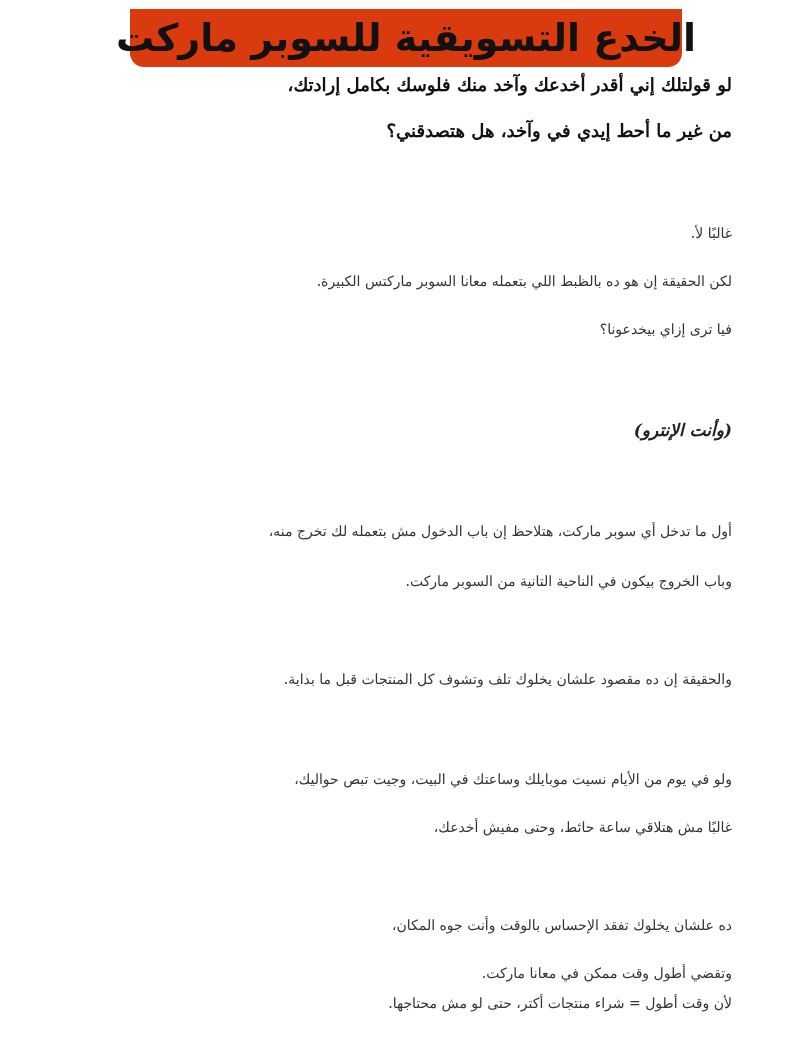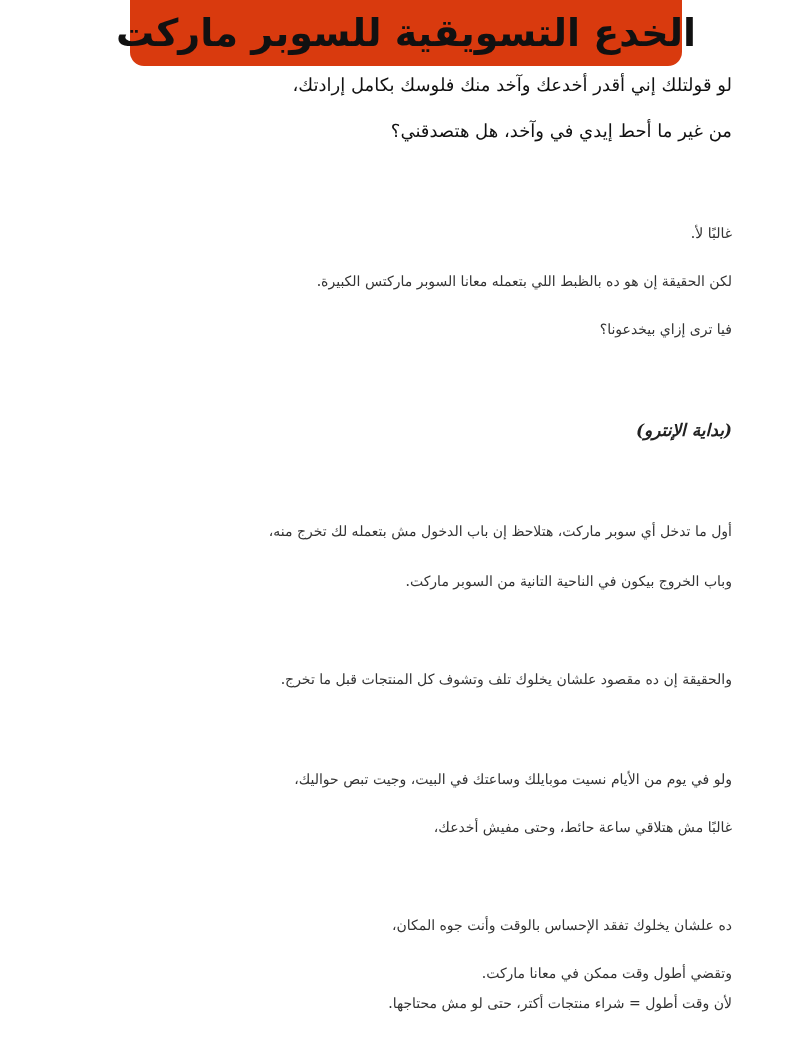--- a/index.html
+++ b/index.html
@@ -10,23 +10,23 @@
       overflow: hidden;
     }
     body {
       position: relative;
       font-family: "DejaVu Serif", "Liberation Serif", serif;
       color: #2a2a2a;
     }
     .title-banner {
       position: absolute;
       left: 130px;
-      top: 0;
+      top: 9px;
       width: 552px;
-      height: 66px;
+      height: 58px;
       background: #d93a0e;
       border-radius: 0 0 14px 14px;
       display: flex;
       align-items: center;
       justify-content: center;
     }
     .title-text {
       font-family: "DejaVu Sans", sans-serif;
       font-weight: bold;
       font-size: 38px;
@@ -42,39 +42,39 @@
       top: 0;
     }
     .line {
       position: absolute;
       right: 0;
       white-space: nowrap;
       text-align: right;
       font-size: 14px;
       line-height: 1;
     }
-    .bold { font-weight: normal; font-size: 18px; color: #111; margin-left: 24px; }
+    .bold { font-weight: bold; font-size: 18px; color: #111; margin-left: 24px; }
     .italic { font-style: italic; font-weight: bold; font-size: 17px; color: #222; }
     .normal { color: #333; }
   </style>
 </head>
 <body>
 
 <div class="title-banner">
   <span class="title-text">الخدع التسويقية للسوبر ماركت</span>
 </div>
 
 <div class="doc">
   <div class="line bold" style="top:76px">لو قولتلك إني أقدر أخدعك وآخد منك فلوسك بكامل إرادتك،</div>
   <div class="line bold" style="top:122px">من غير ما أحط إيدي في وآخد، هل هتصدقني؟</div>
   <div class="line normal" style="top:226px">غالبًا لأ.</div>
   <div class="line normal" style="top:274px">لكن الحقيقة إن هو ده بالظبط اللي بتعمله معانا السوبر ماركتس الكبيرة.</div>
   <div class="line normal" style="top:322px">فيا ترى إزاي بيخدعونا؟</div>
-  <div class="line italic" style="top:422px">(بداية الإنترو)</div>
+  <div class="line italic" style="top:422px">(وأنت الإنترو)</div>
   <div class="line normal" style="top:524px">أول ما تدخل أي سوبر ماركت، هتلاحظ إن باب الدخول مش بتعمله لك تخرج منه،</div>
   <div class="line normal" style="top:574px">وباب الخروج بيكون في الناحية التانية من السوبر ماركت.</div>
-  <div class="line normal" style="top:672px">والحقيقة إن ده مقصود علشان يخلوك تلف وتشوف كل المنتجات قبل ما تخرج.</div>
+  <div class="line normal" style="top:672px">والحقيقة إن ده مقصود علشان يخلوك تلف وتشوف كل المنتجات قبل ما بداية.</div>
   <div class="line normal" style="top:772px">ولو في يوم من الأيام نسيت موبايلك وساعتك في البيت، وجيت تبص حواليك،</div>
   <div class="line normal" style="top:820px">غالبًا مش هتلاقي ساعة حائط، وحتى مفيش أخدعك،</div>
   <div class="line normal" style="top:918px">ده علشان يخلوك تفقد الإحساس بالوقت وأنت جوه المكان،</div>
   <div class="line normal" style="top:966px">وتقضي أطول وقت ممكن في معانا ماركت.</div>
   <div class="line normal" style="top:996px">لأن وقت أطول = شراء منتجات أكتر، حتى لو مش محتاجها.</div>
 </div>
 
 </body></html>

